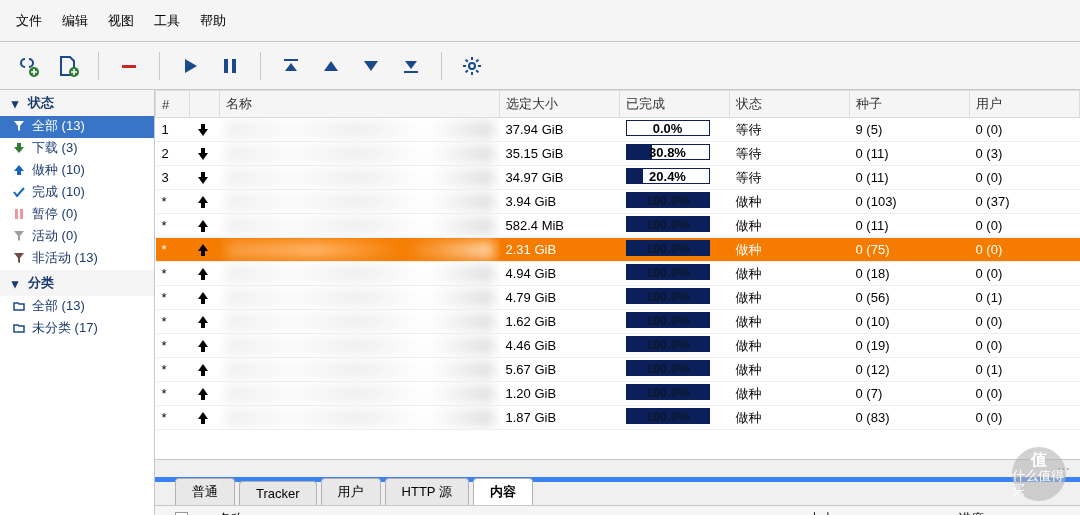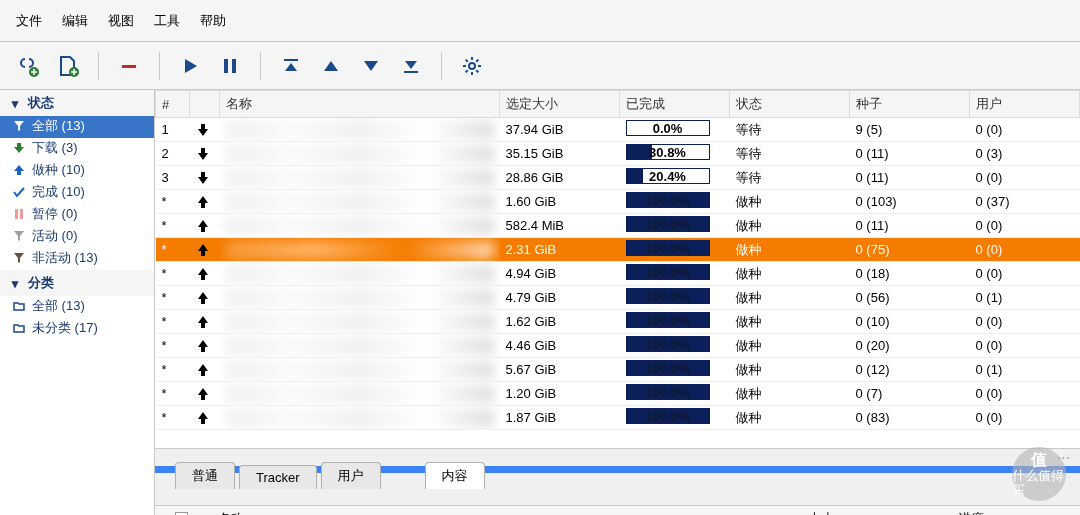--- a/index.html
+++ b/index.html
@@ -37,23 +37,23 @@
 
 .progress { width: 84px; height: 16px; border: 1px solid #0b1f5a; background: #fff; position: relative; font-size: 11px; display: inline-block; }
 .progress-fill { position: absolute; left: 0; top: 0; bottom: 0; background: #0b1f5a; }
 .progress-txt { position: absolute; inset: 0; display: flex; align-items: center; justify-content: center; color: #000; font-weight: bold; }
 .progress.full .progress-txt { color: #0f172a; }
 
 
 .scroll-strip { height: 18px; background: #f0f0f0; border-top: 1px solid #c8c8c8; display:flex; align-items:center; justify-content:flex-end; padding:0 10px; color:#888;}
 
 
-.tabs { height: 28px; background: #f0f0f0; border-top: 7px solid #3b82f6; display: flex; align-items: flex-end; padding: 16px 20px; gap: 4px; }
+.tabs { height: 28px; background: #f0f0f0; border-top: 5px solid #3b82f6; display: flex; align-items: flex-end; padding: 0 20px; gap: 4px; }
 .tab { padding: 4px 16px; border: 1px solid #b0b0b0; border-bottom: none; border-radius: 4px 4px 0 0; background: #e8e8e8; cursor: pointer; }
-.tab.act { background: #fff; font-weight: normal; margin-left: 40px; }
+.tab.act { background: #fff; font-weight: bold; }
 
 
 .content-hdr { height: 26px; background: #f5f5f5; border-top: 1px solid #c8c8c8; display: flex; align-items: center; padding: 0 20px; gap: 30px; }
 .chk { width: 13px; height: 13px; border: 1px solid #999; background: #fff; }
 
 
 .wm { position: absolute; right: 14px; bottom: 14px; width: 54px; height: 54px; border-radius: 50%; background: rgba(180,180,180,0.6); display:flex; flex-direction:column; align-items:center; justify-content:center; font-size:9px; color:#fff; line-height:1.1;}
 .wm .b { font-size: 16px; font-weight: bold; }
 
 svg { display: block; }
@@ -294,37 +294,37 @@
             <tr>
               <td>3</td>
     <td>
                 <svg width="14" height="14">
                   <path d="M7 13L2 6h3V1h4v5h3z" fill="#000"></path>
                 </svg>
               </td>
     <td>
                 <div class="name-blur"></div>
               </td>
-    <td>28.86 GiB</td>
+    <td>34.97 GiB</td>
     <td><div class="progress"><div class="progress-fill" style="width:20.4%"></div><div class="progress-txt">20.4%</div></div></td>
     <td>等待</td>
     <td>0 (11)</td>
     <td>0 (0)</td>
             </tr>
             <tr>
               <td>*</td>
     <td>
                 <svg width="14" height="14">
                   <path d="M7 1l5 7H9v5H5V8H2z" fill="#000"></path>
                 </svg>
               </td>
     <td>
                 <div class="name-blur"></div>
               </td>
-    <td>1.60 GiB</td>
+    <td>3.94 GiB</td>
     <td><div class="progress full"><div class="progress-fill" style="width:100%"></div><div class="progress-txt">100.0%</div></div></td>
     <td>做种</td>
     <td>0 (103)</td>
     <td>0 (37)</td>
             </tr>
             <tr>
               <td>*</td>
     <td>
                 <svg width="14" height="14">
                   <path d="M7 1l5 7H9v5H5V8H2z" fill="#000"></path>
@@ -409,21 +409,21 @@
                 <svg width="14" height="14">
                   <path d="M7 1l5 7H9v5H5V8H2z" fill="#000"></path>
                 </svg>
               </td>
     <td>
                 <div class="name-blur"></div>
               </td>
     <td>4.46 GiB</td>
     <td><div class="progress full"><div class="progress-fill" style="width:100%"></div><div class="progress-txt">100.0%</div></div></td>
     <td>做种</td>
-    <td>0 (20)</td>
+    <td>0 (19)</td>
     <td>0 (0)</td>
             </tr>
             <tr>
               <td>*</td>
     <td>
                 <svg width="14" height="14">
                   <path d="M7 1l5 7H9v5H5V8H2z" fill="#000"></path>
                 </svg>
               </td>
     <td>
@@ -468,20 +468,21 @@
     <td>0 (0)</td>
             </tr>
           </tbody>
       </table>
     </div>
     <div class="scroll-strip">⋯</div>
     <div class="tabs">
       <div class="tab">普通</div>
       <div class="tab">Tracker</div>
       <div class="tab">用户</div>
+      <div class="tab">HTTP 源</div>
       <div class="tab act">内容</div>
     </div>
     <div class="content-hdr">
       <span class="chk"></span>
       <span style="flex:0 0 560px">名称</span>
       <span style="flex:0 0 120px">大小</span>
       <span>进度</span>
     </div>
   </div>
 </div>

